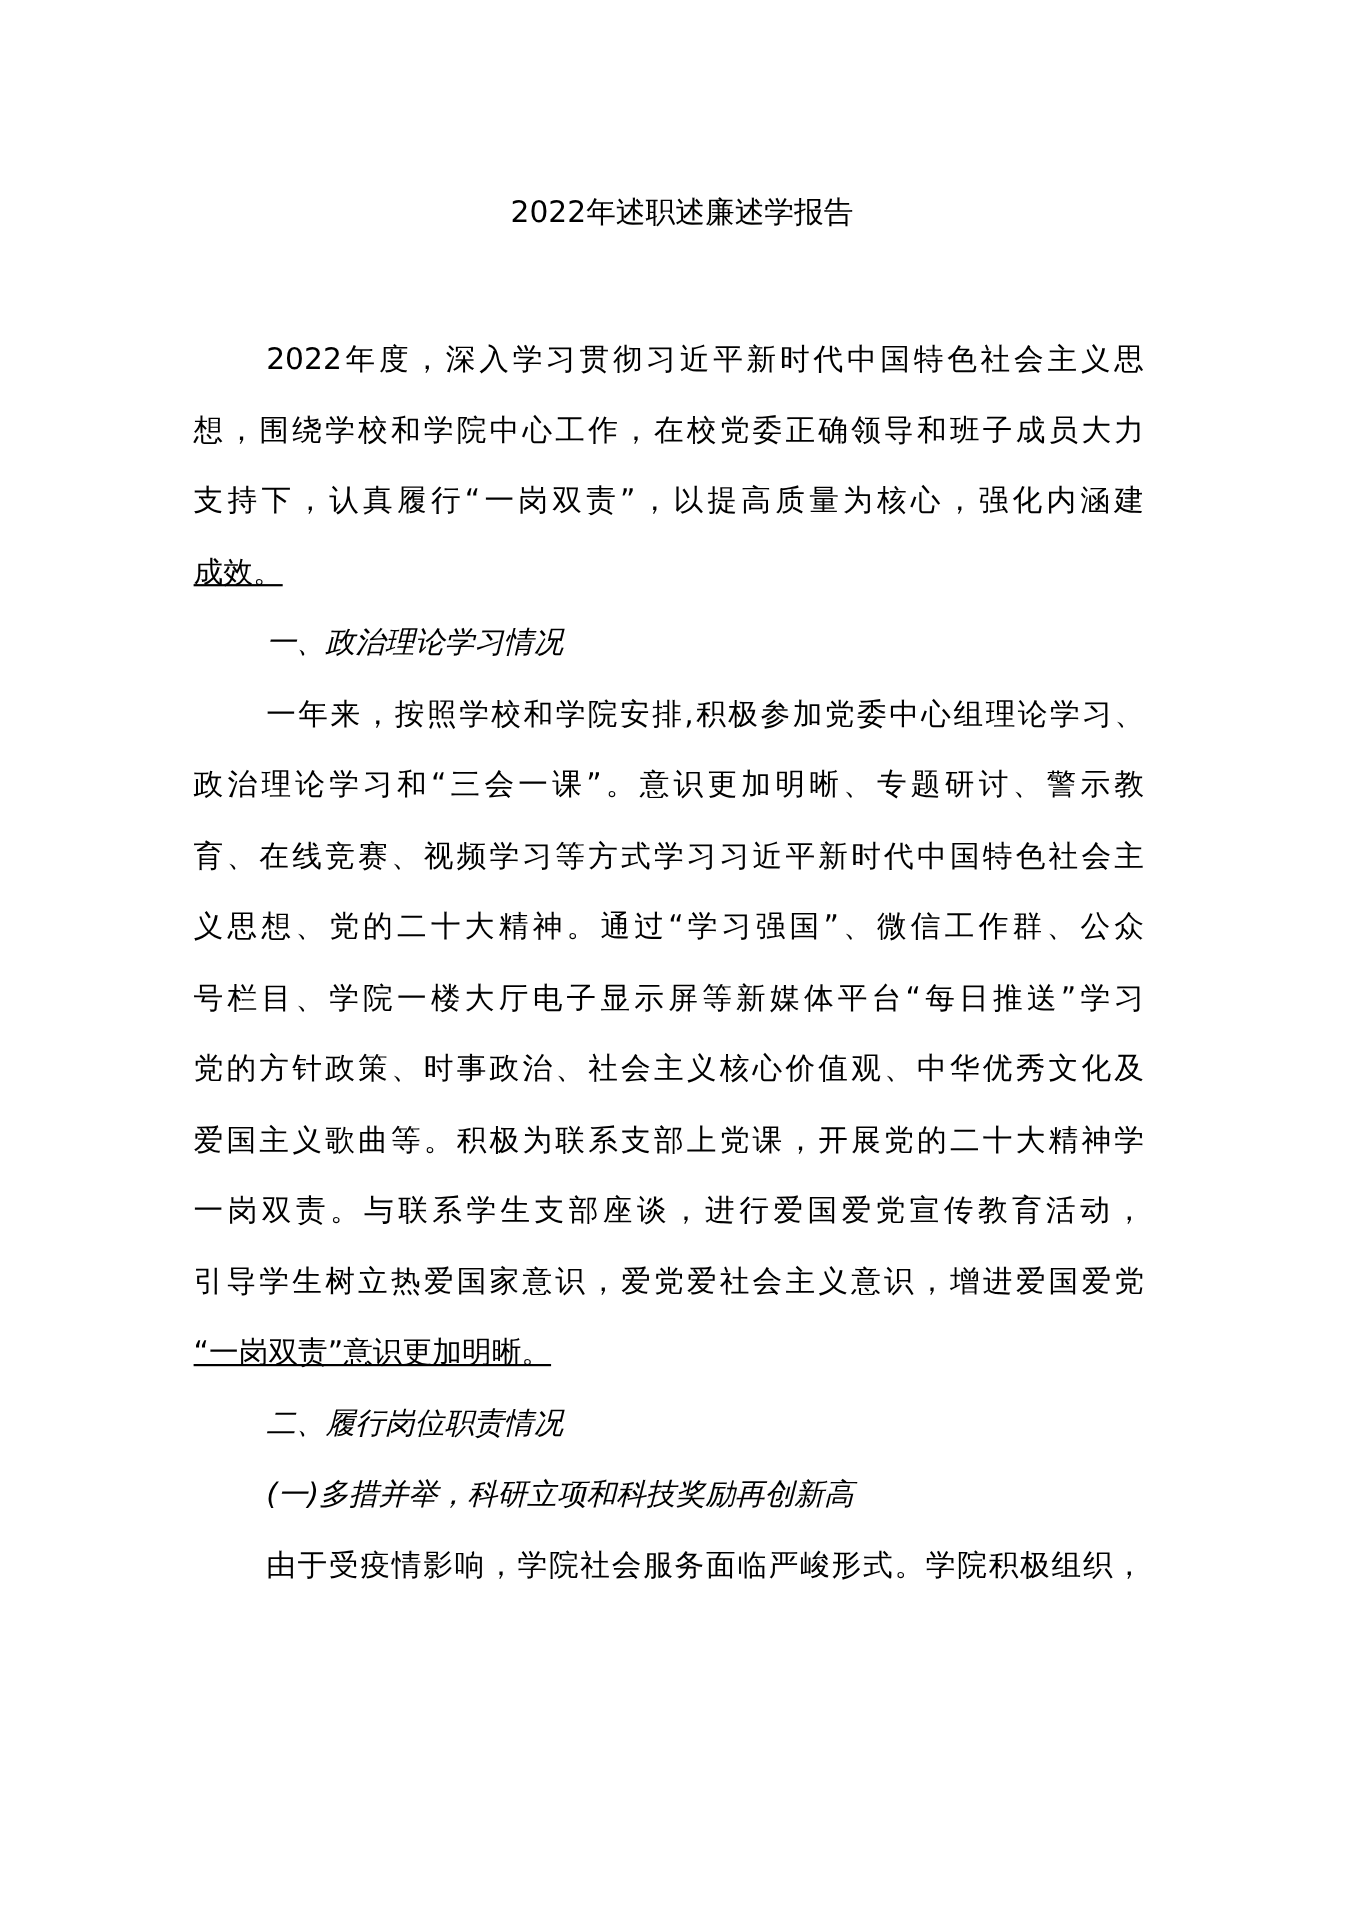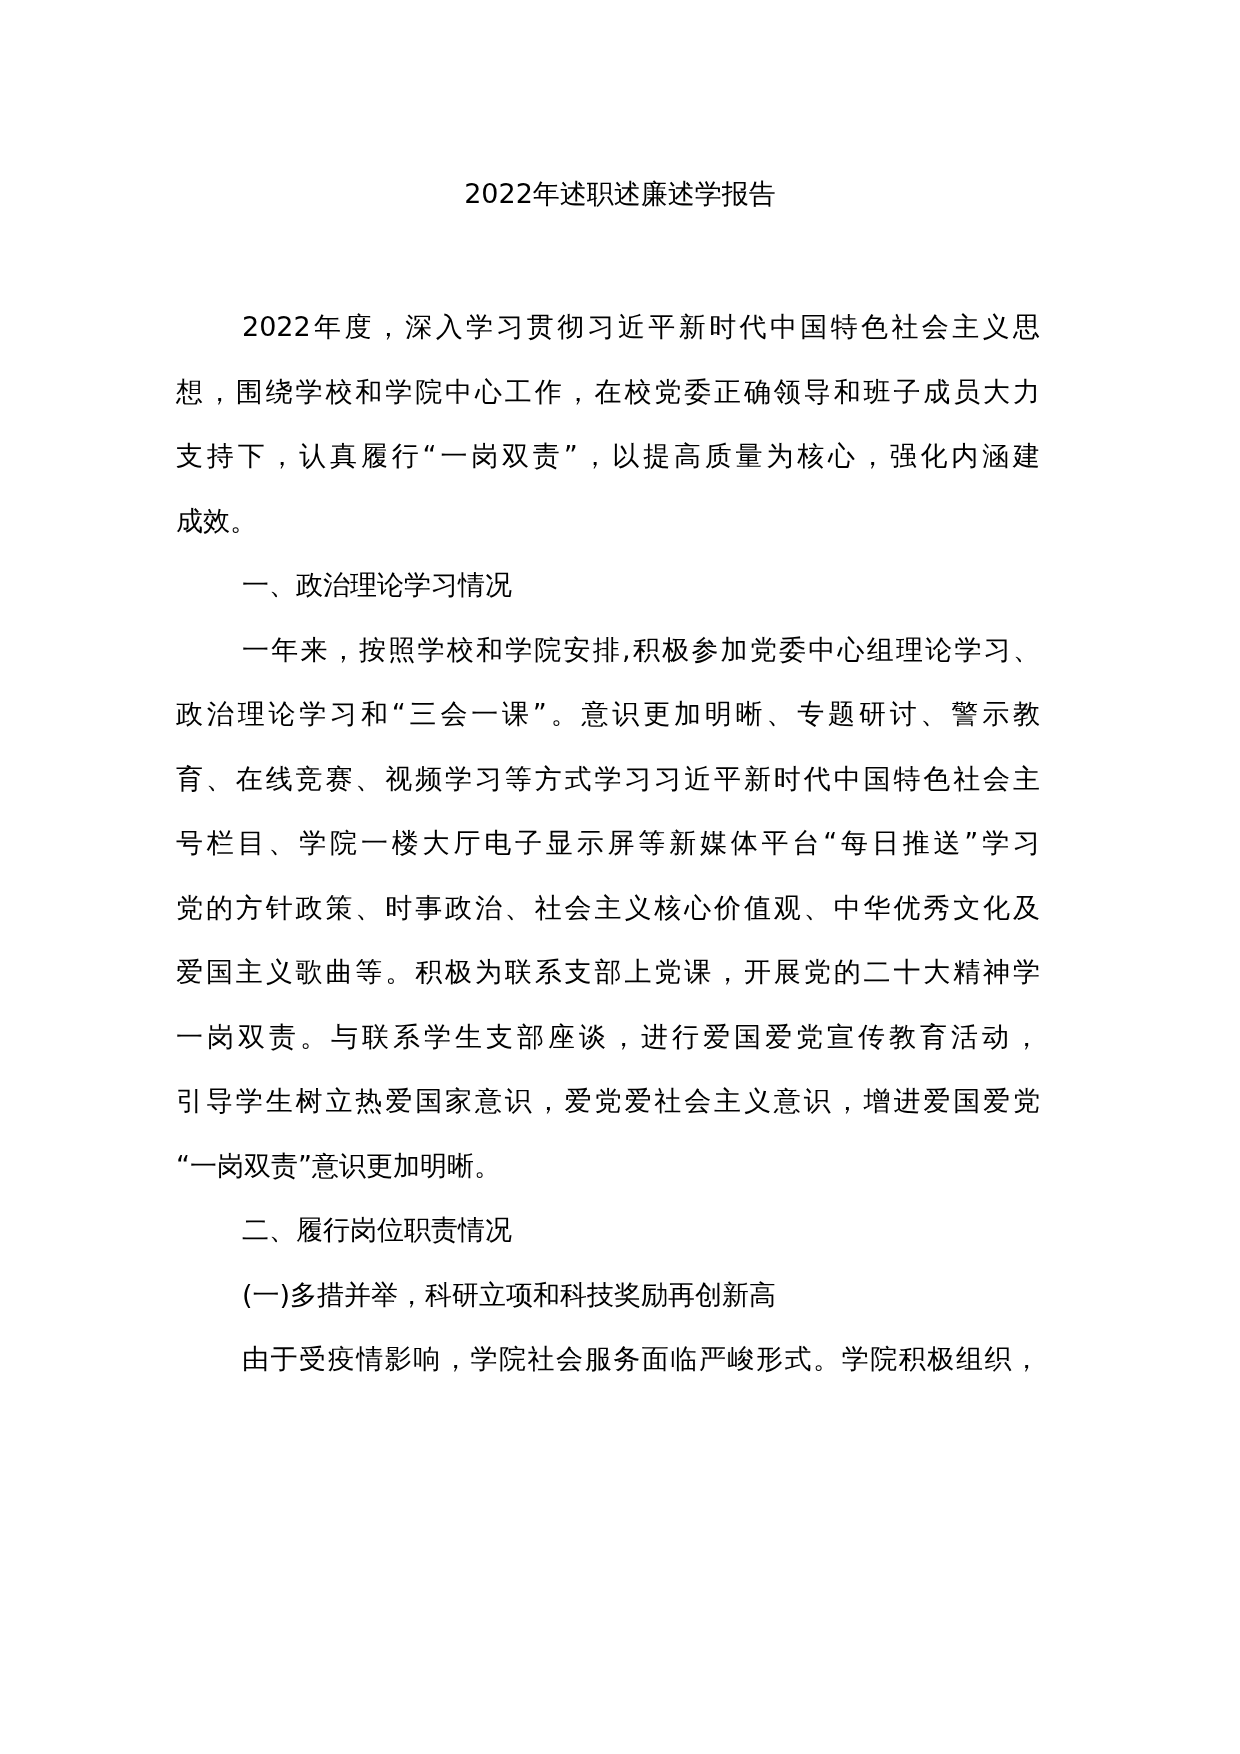--- a/index.html
+++ b/index.html
@@ -43,43 +43,46 @@
       height: 64.5px;
       font-size: 27px;
       line-height: 64.5px;
       white-space: nowrap;
       text-align: justify;
       text-align-last: justify;
       overflow: visible;
     }
     .line.last {
       text-align-last: left;
+      text-decoration: underline;
     }
     .line.indent {
       padding-left: 66px;
     }
     .line.heading {
       text-align-last: left;
+      font-style: italic;
     }
   </style>
 </head>
 <body>
 
 <div class="page">
   <div class="title">2022年述职述廉述学报告</div>
 
   <div class="body-block" id="body-block">
     <div class="line indent">2022年度，深入学习贯彻习近平新时代中国特色社会主义思</div>
     <div class="line">想，围绕学校和学院中心工作，在校党委正确领导和班子成员大力</div>
     <div class="line">支持下，认真履行“一岗双责”，以提高质量为核心，强化内涵建</div>
     <div class="line last">成效。</div>
     <div class="line indent heading">一、政治理论学习情况</div>
     <div class="line indent">一年来，按照学校和学院安排,积极参加党委中心组理论学习、</div>
     <div class="line">政治理论学习和“三会一课”。意识更加明晰、专题研讨、警示教</div>
     <div class="line">育、在线竞赛、视频学习等方式学习习近平新时代中国特色社会主</div>
+    <div class="line">义思想、党的二十大精神。通过“学习强国”、微信工作群、公众</div>
     <div class="line">号栏目、学院一楼大厅电子显示屏等新媒体平台“每日推送”学习</div>
     <div class="line">党的方针政策、时事政治、社会主义核心价值观、中华优秀文化及</div>
     <div class="line">爱国主义歌曲等。积极为联系支部上党课，开展党的二十大精神学</div>
     <div class="line">一岗双责。与联系学生支部座谈，进行爱国爱党宣传教育活动，</div>
     <div class="line">引导学生树立热爱国家意识，爱党爱社会主义意识，增进爱国爱党</div>
     <div class="line last">“一岗双责”意识更加明晰。</div>
     <div class="line indent heading">二、履行岗位职责情况</div>
     <div class="line indent heading">(一)多措并举，科研立项和科技奖励再创新高</div>
     <div class="line indent">由于受疫情影响，学院社会服务面临严峻形式。学院积极组织，</div>
   </div>

